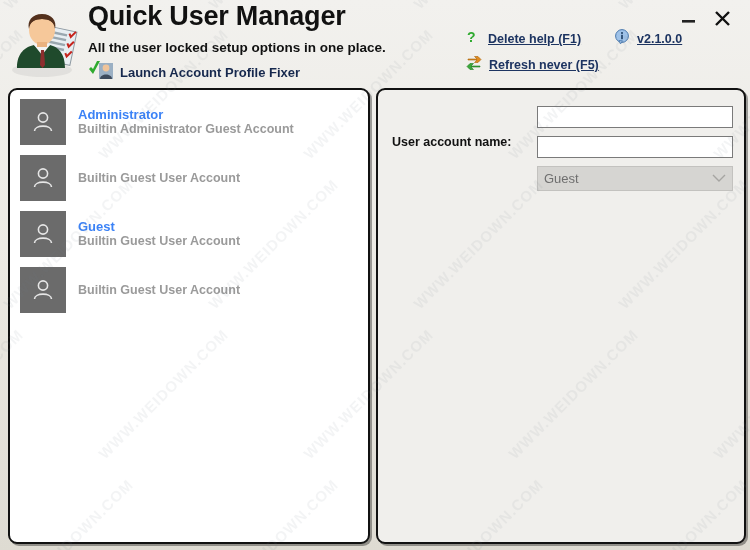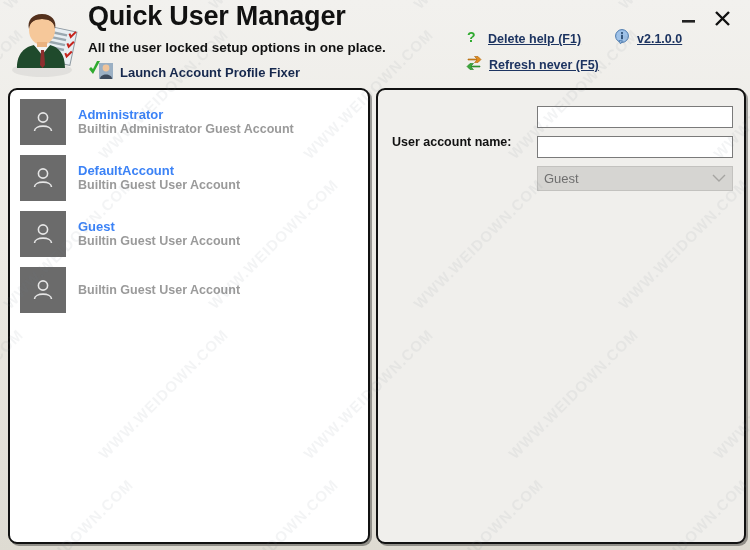--- a/index.html
+++ b/index.html
@@ -232,21 +232,20 @@
       </div>
 
       <div class="uitem">
         <div class="uavatar">
           <svg width="30" height="30" viewBox="0 0 30 30">
             <circle cx="15" cy="10.5" r="4.6" fill="none" stroke="#e6e6e6" stroke-width="1.6"></circle>
             <path d="M6.5 24 C6.5 17.5 23.5 17.5 23.5 24" fill="none" stroke="#e6e6e6" stroke-width="1.6"></path>
           </svg>
         </div>
         <div class="utext">
-          <span class="uname">DefaultAccount</span>
           <span class="udesc">Builtin Guest User Account</span>
         </div>
       </div>
 
       <div class="uitem">
         <div class="uavatar">
           <svg width="30" height="30" viewBox="0 0 30 30">
             <circle cx="15" cy="10.5" r="4.6" fill="none" stroke="#e6e6e6" stroke-width="1.6"></circle>
             <path d="M6.5 24 C6.5 17.5 23.5 17.5 23.5 24" fill="none" stroke="#e6e6e6" stroke-width="1.6"></path>
           </svg>

